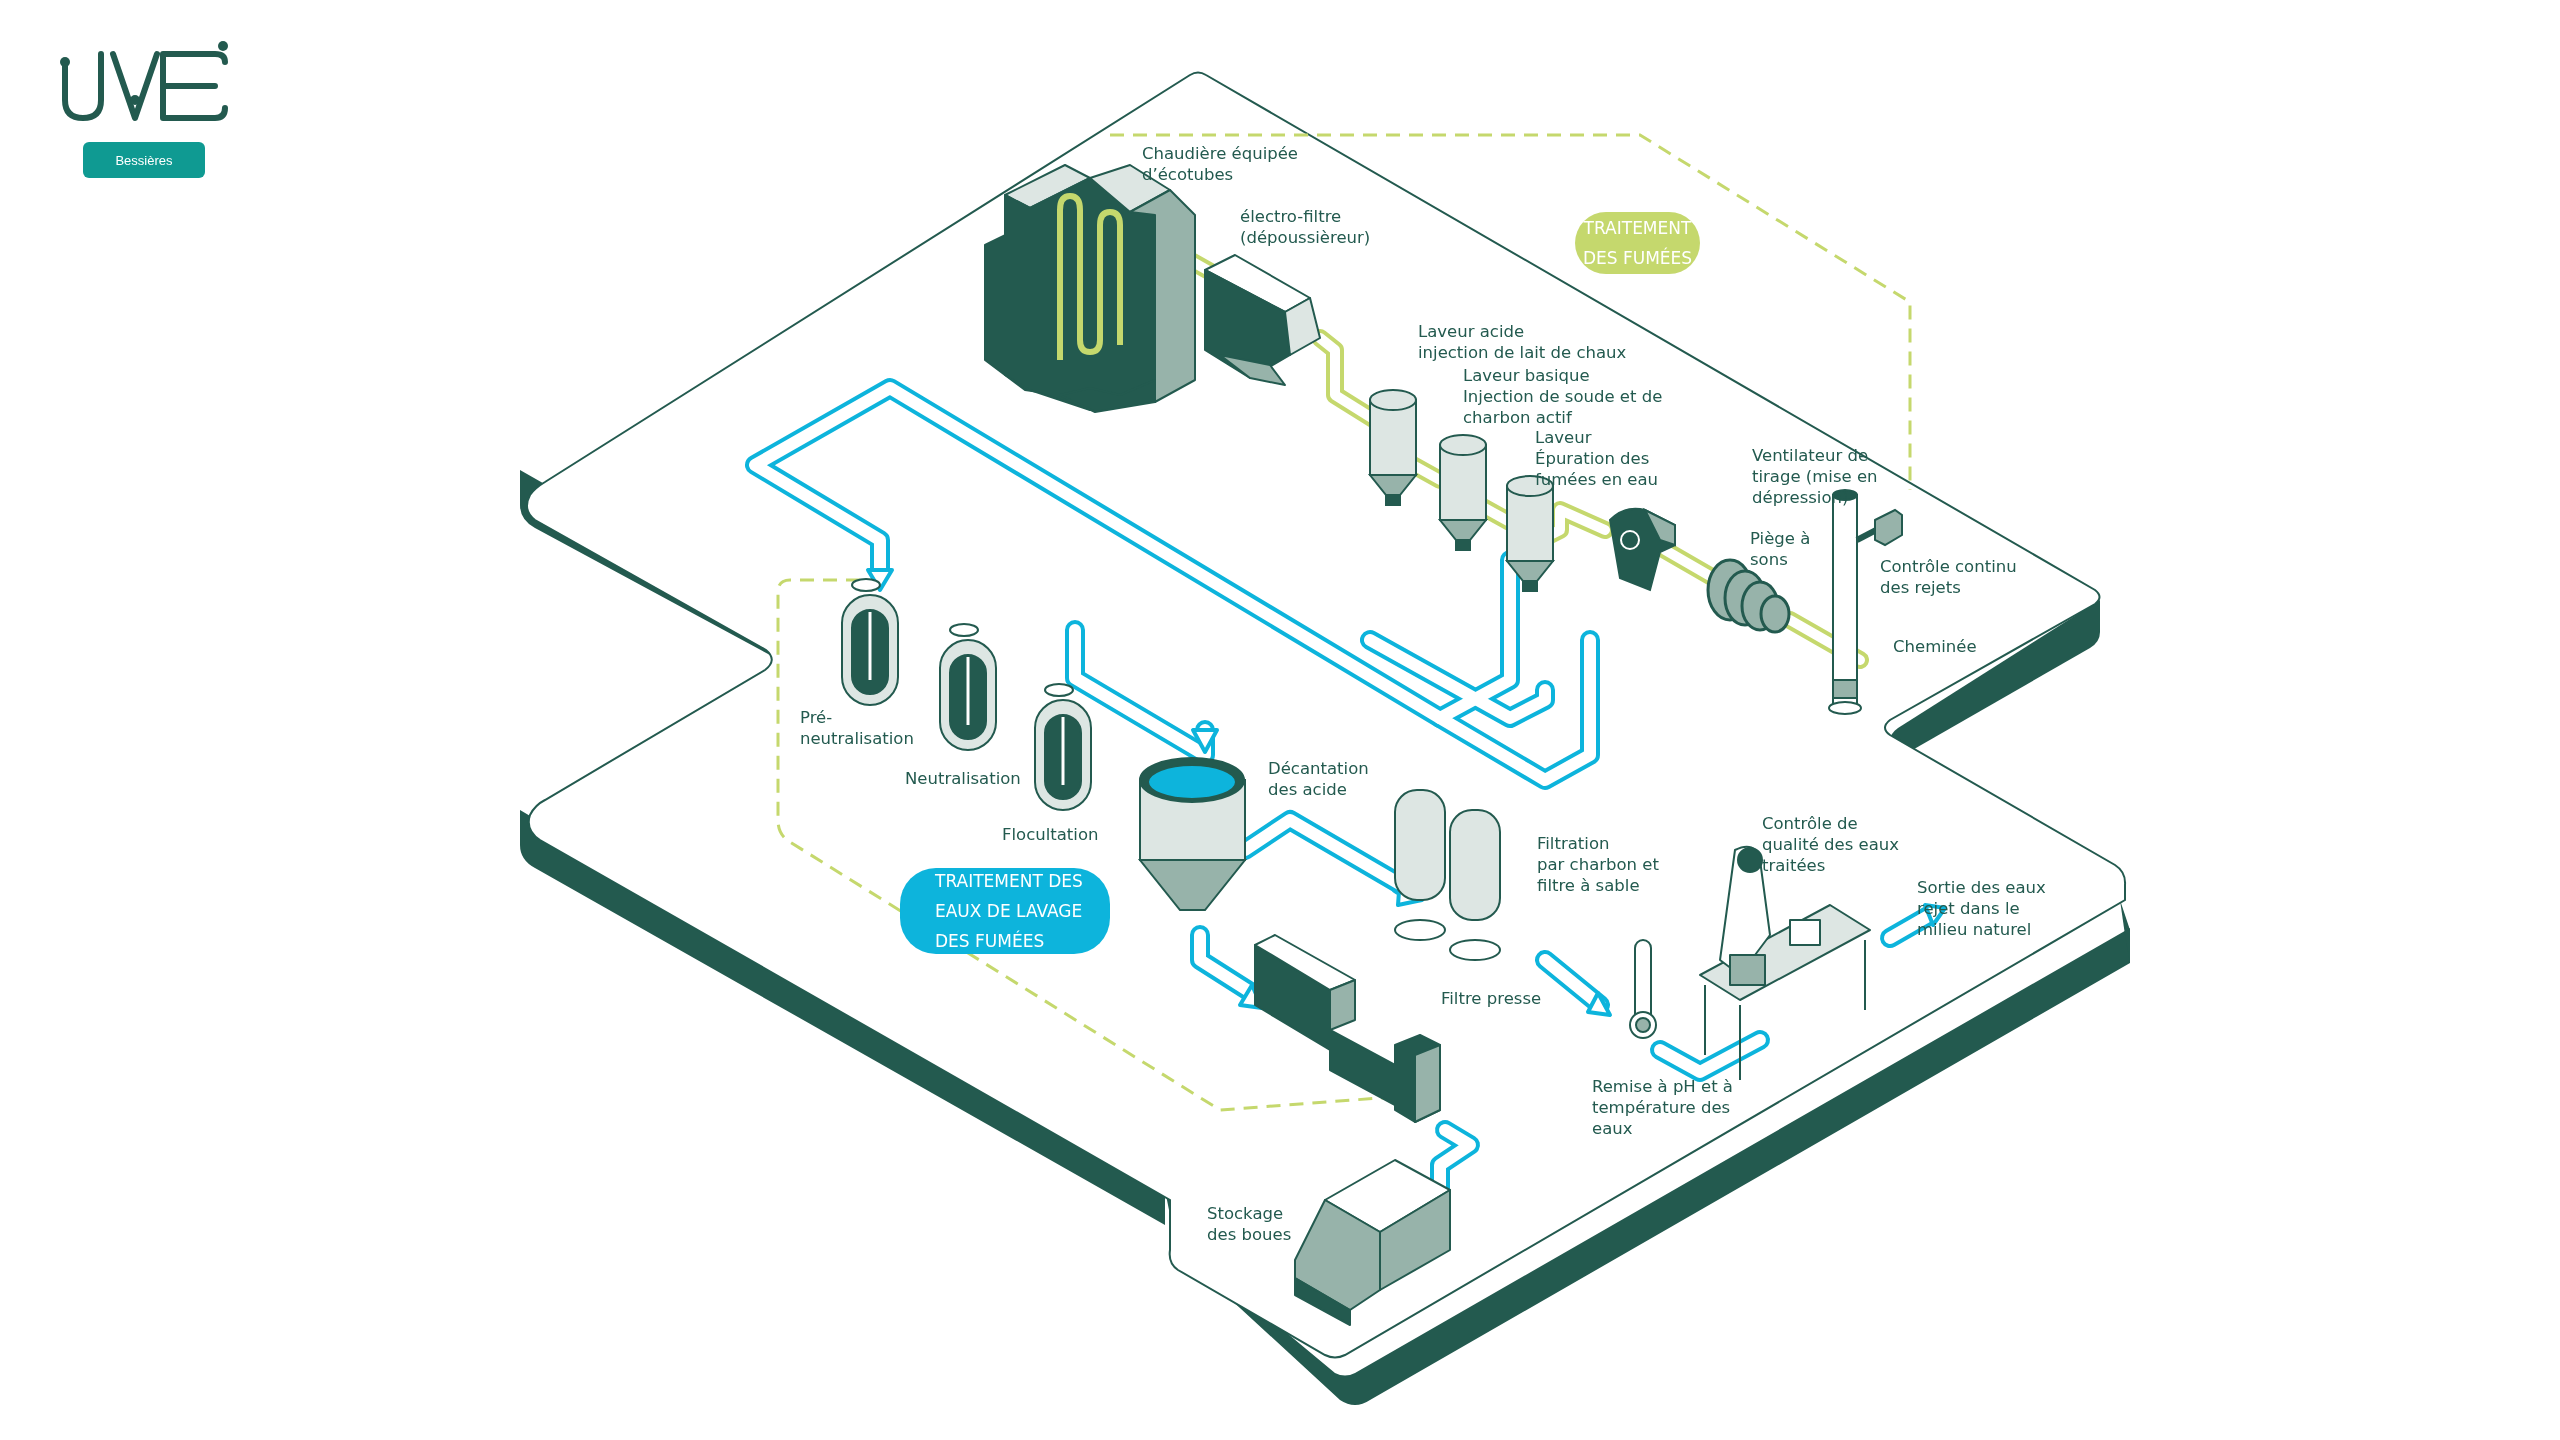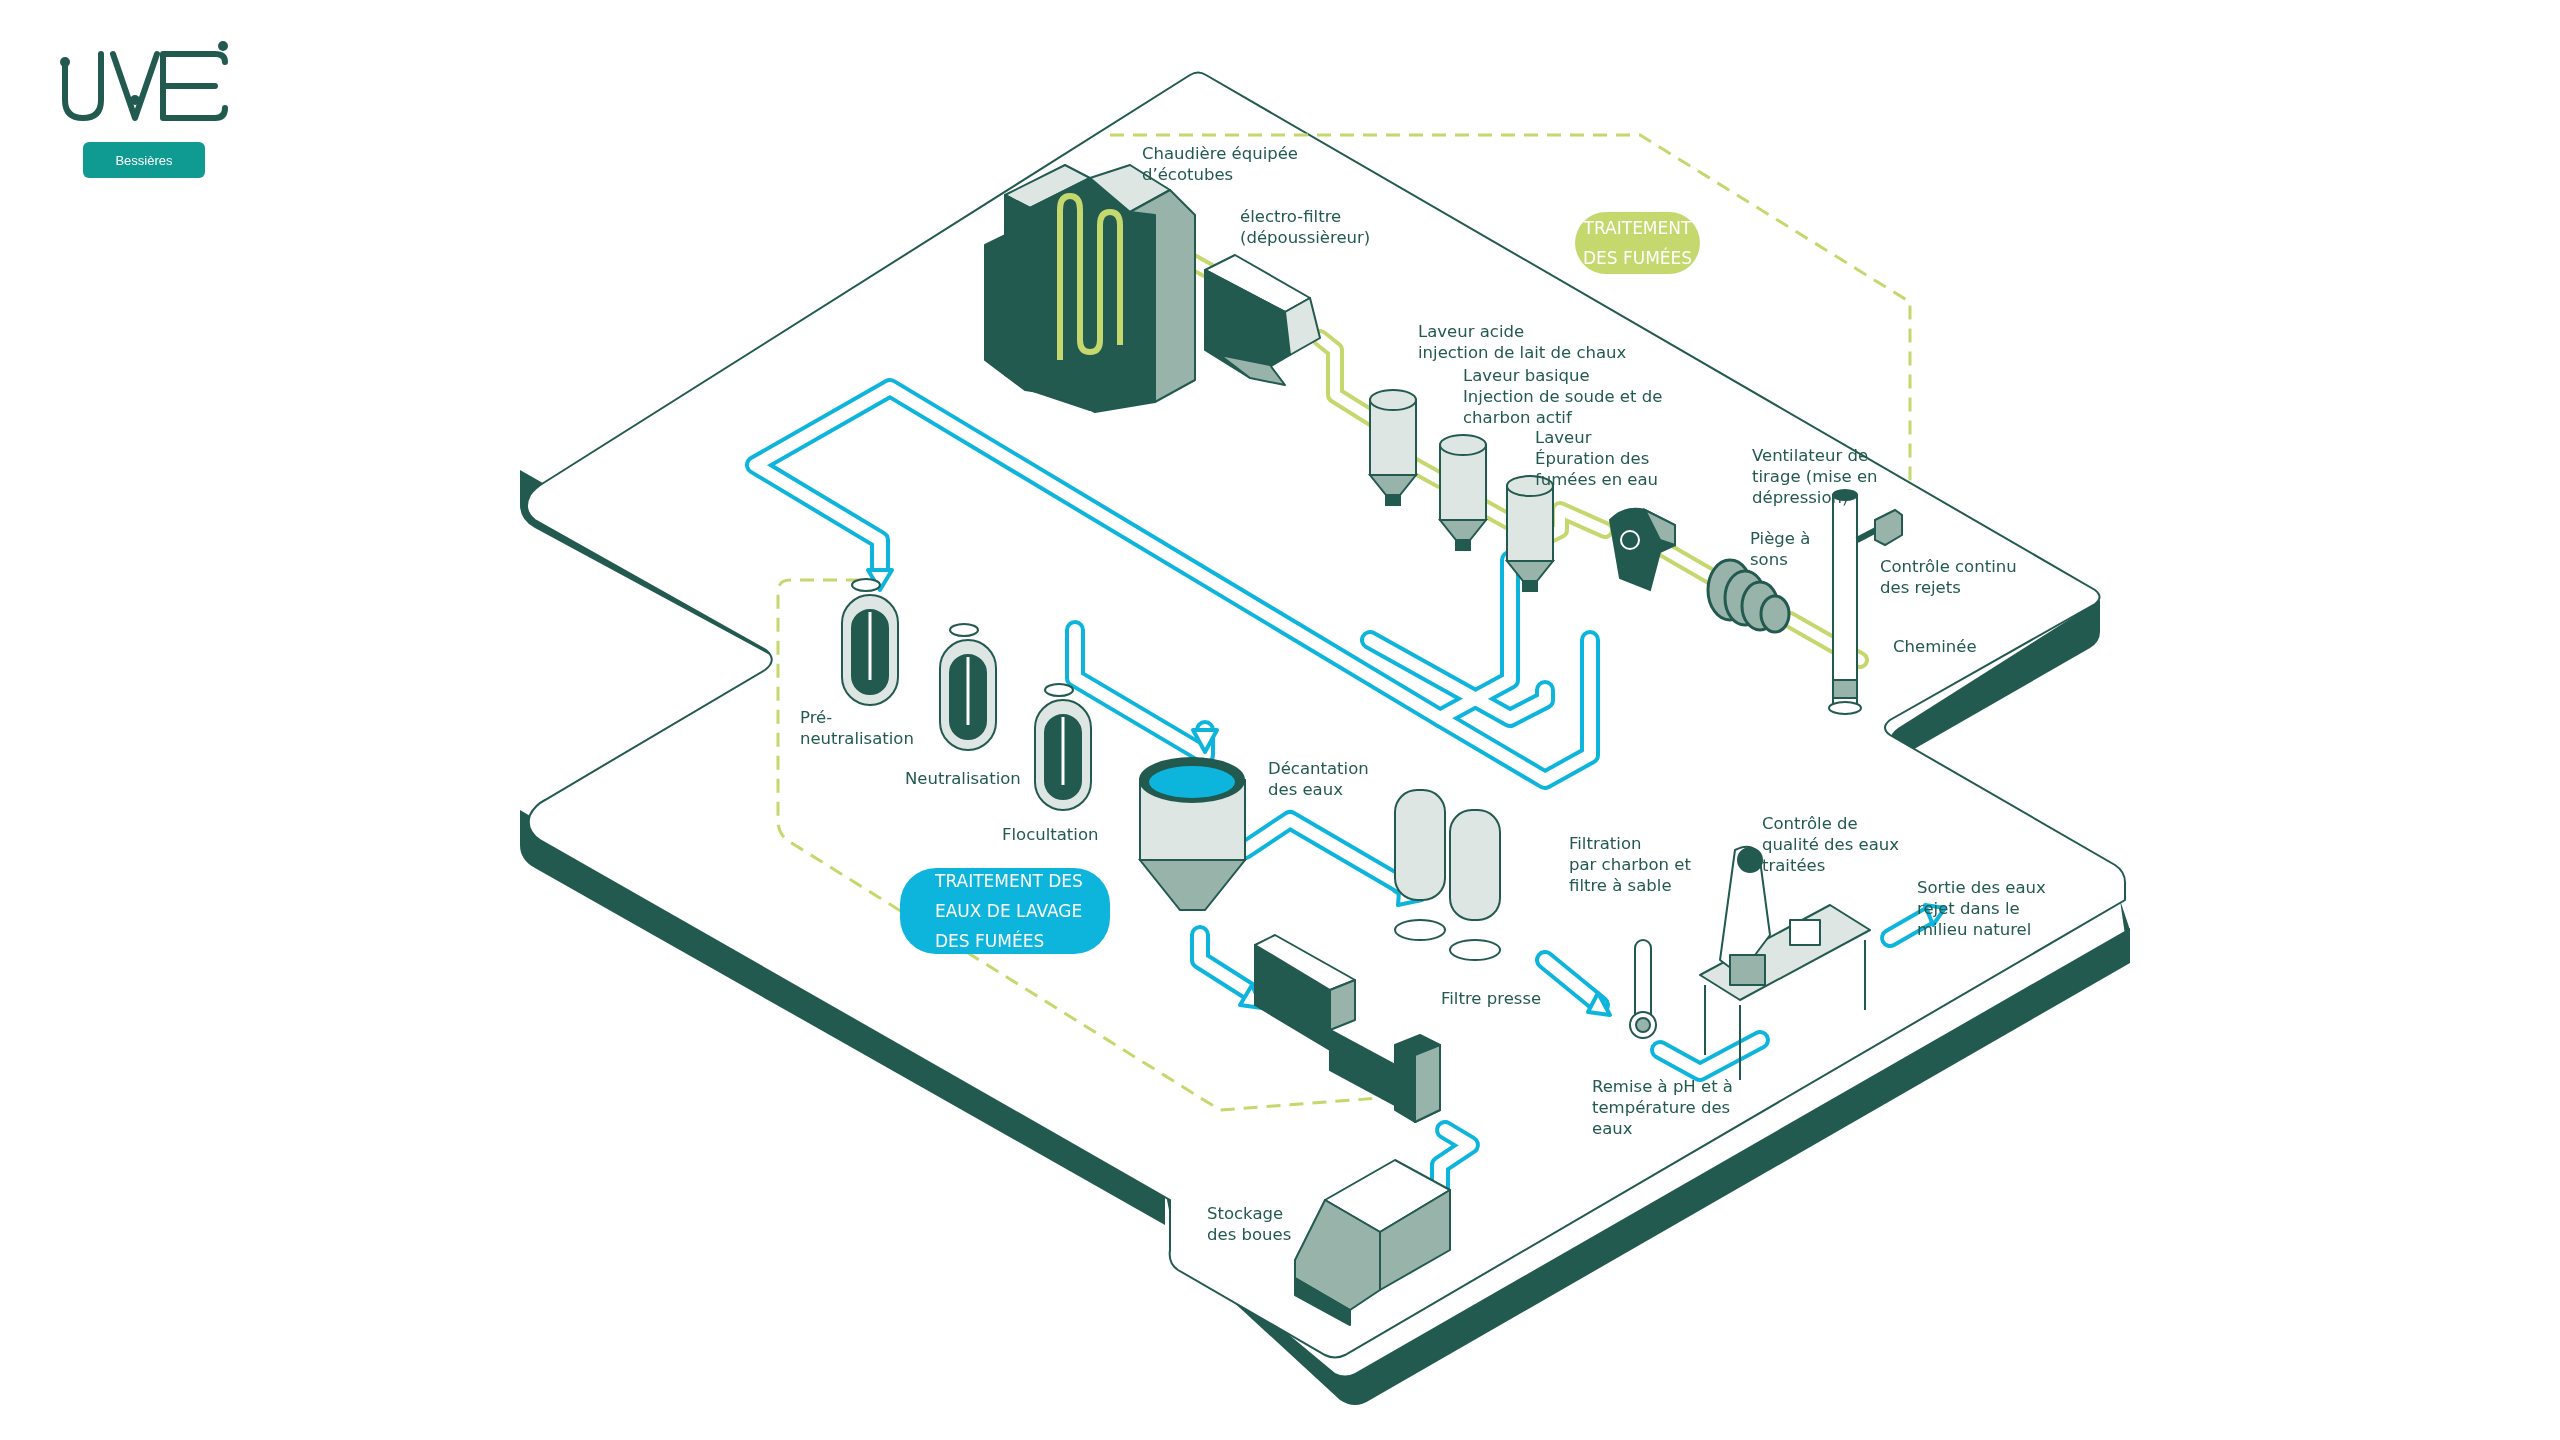--- a/index.html
+++ b/index.html
@@ -299,23 +299,23 @@
 neutralisation</span>
   </div>
   <div class="lbl" style="left:905px;top:768px;">
     <span class="t">Neutralisation</span>
   </div>
   <div class="lbl" style="left:1002px;top:824px;">
     <span class="t">Flocultation</span>
   </div>
   <div class="lbl" style="left:1268px;top:758px;">
     <span class="t">Décantation
-des eaux</span>
-  </div>
-  <div class="lbl" style="left:1537px;top:833px;margin-left:32px;">
+des acide</span>
+  </div>
+  <div class="lbl" style="left:1537px;top:833px;">
     <span class="t">Filtration
 par charbon et
 filtre à sable</span>
   </div>
   <div class="lbl" style="left:1396px;top:988px;margin-left:45px;">
     <span class="t">Filtre presse</span>
   </div>
   <div class="lbl" style="left:1207px;top:1203px;">
     <span class="t">Stockage
 des boues</span>

